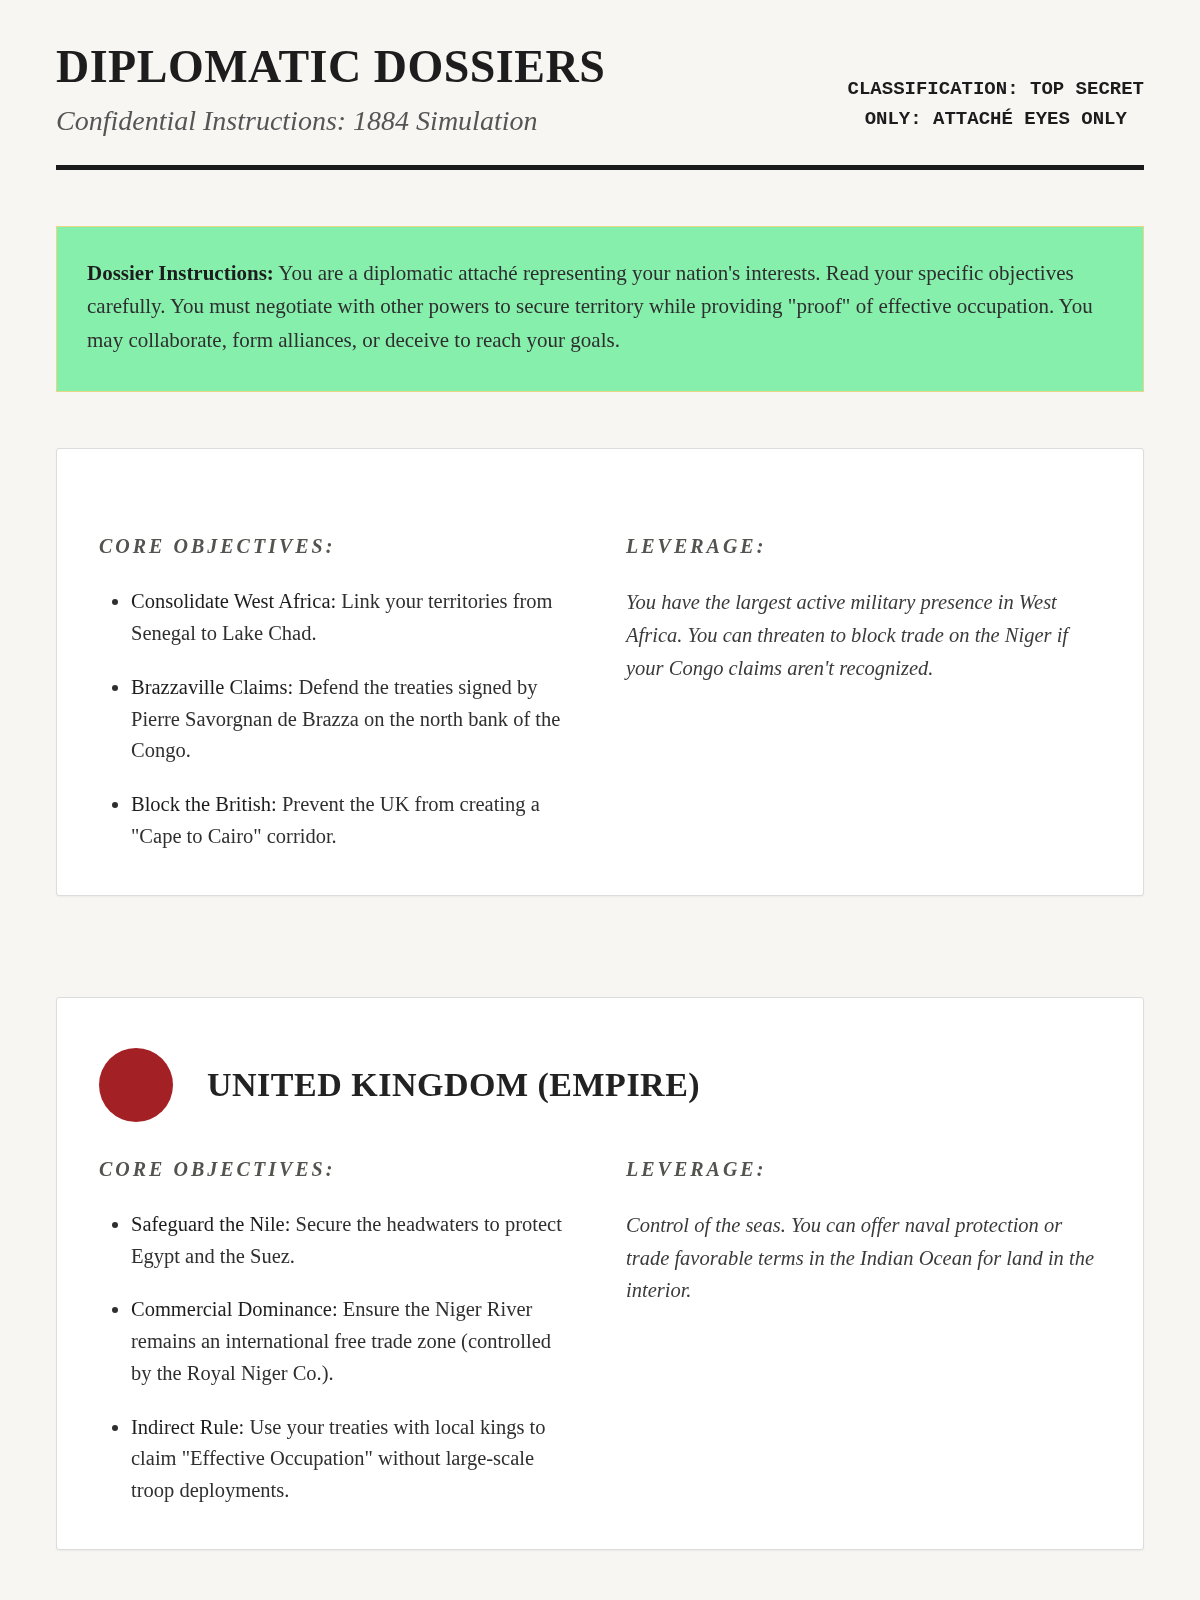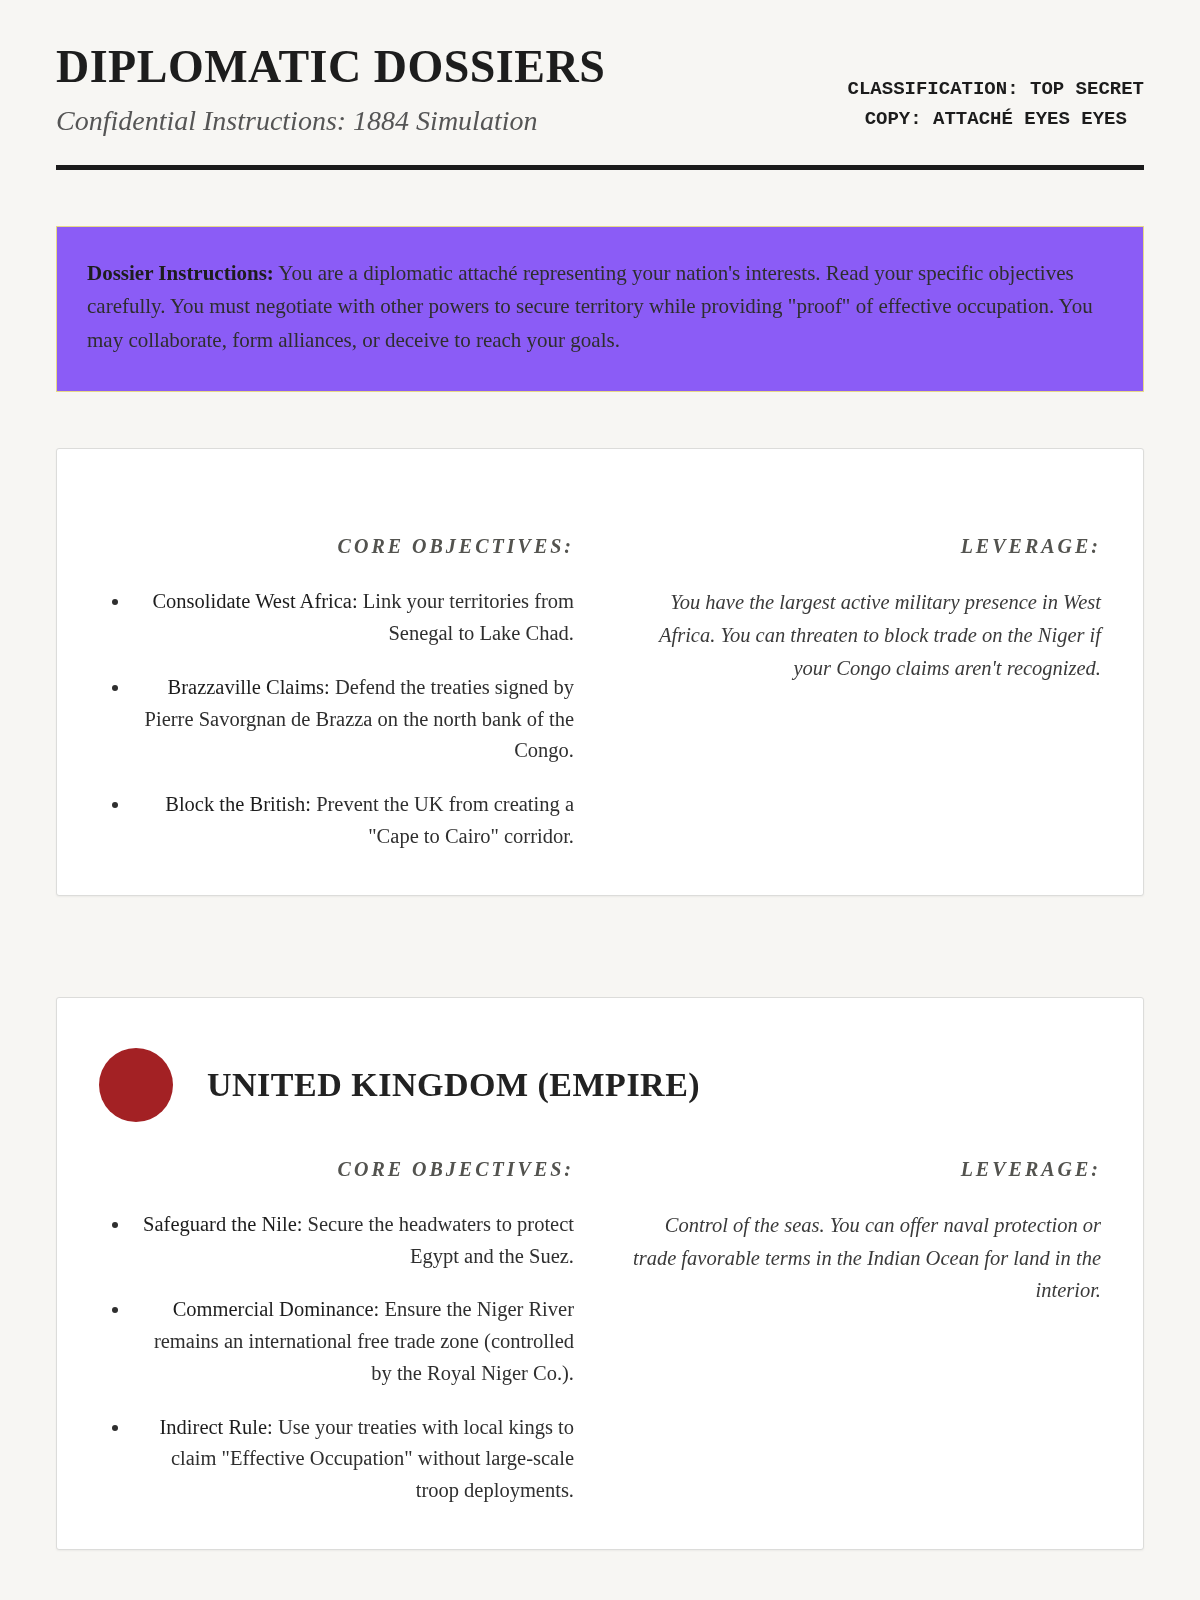--- a/index.html
+++ b/index.html
@@ -25,21 +25,21 @@
     text-align:center;
     font-family:"Liberation Mono", monospace;
     font-weight:700; font-size:19px; color:#1c1c1c; line-height:1.6;
     padding-bottom:2px;
   }
   .header-rule { height:5px; background:#1b1b1b; margin-top:28px; }
 
   
   .instructions {
     margin-top:56px;
-    background:#8b5cf6;
+    background:#86efac;
     border:1px solid #e7d888;
     padding:30px 30px 34px;
     font-size:21px; line-height:1.6; color:#2e2e2e;
   }
   .instructions b { color:#1d1d1d; }
 
   
   .card {
     margin-top:56px;
     background:#ffffff;
@@ -52,21 +52,20 @@
 
   .card-head { display:flex; align-items:center; gap:34px; }
   .nation-dot { width:74px; height:74px; border-radius:50%; flex:0 0 auto; }
   .nation-name {
     font-size:34px; font-weight:700; color:#222; letter-spacing:0.5px;
   }
 
   .cols {
     display:grid; grid-template-columns:1fr 1fr; gap:52px;
     margin-top:36px;
-    text-align:right;
   }
   .sec-label {
     font-style:italic; font-weight:700;
     letter-spacing:3px; font-size:20px; color:#53534f;
   }
   ul.objectives { margin-top:28px; padding-left:32px; list-style:disc; }
   ul.objectives li {
     margin-bottom:22px; font-size:20.5px; line-height:1.55; color:#2f2f2f;
   }
   ul.objectives li:last-child { margin-bottom:0; }
@@ -81,21 +80,21 @@
 
 <div class="page">
 
   <header class="masthead">
     <div class="masthead-left">
       <h1 class="page-title">DIPLOMATIC DOSSIERS</h1>
       <div class="page-subtitle">Confidential Instructions: 1884 Simulation</div>
     </div>
     <div class="classification">
       <div>CLASSIFICATION: TOP SECRET</div>
-      <div>COPY: ATTACHÉ EYES EYES</div>
+      <div>ONLY: ATTACHÉ EYES ONLY</div>
     </div>
   </header>
   <div class="header-rule"></div>
 
   <div class="instructions">
     <b>Dossier Instructions:</b>
     <span>You are a diplomatic attaché representing your nation's interests. Read your specific objectives carefully. You must negotiate with other powers to secure territory while providing "proof" of effective occupation. You may collaborate, form alliances, or deceive to reach your goals.</span>
   </div>
 
   <section class="card">

